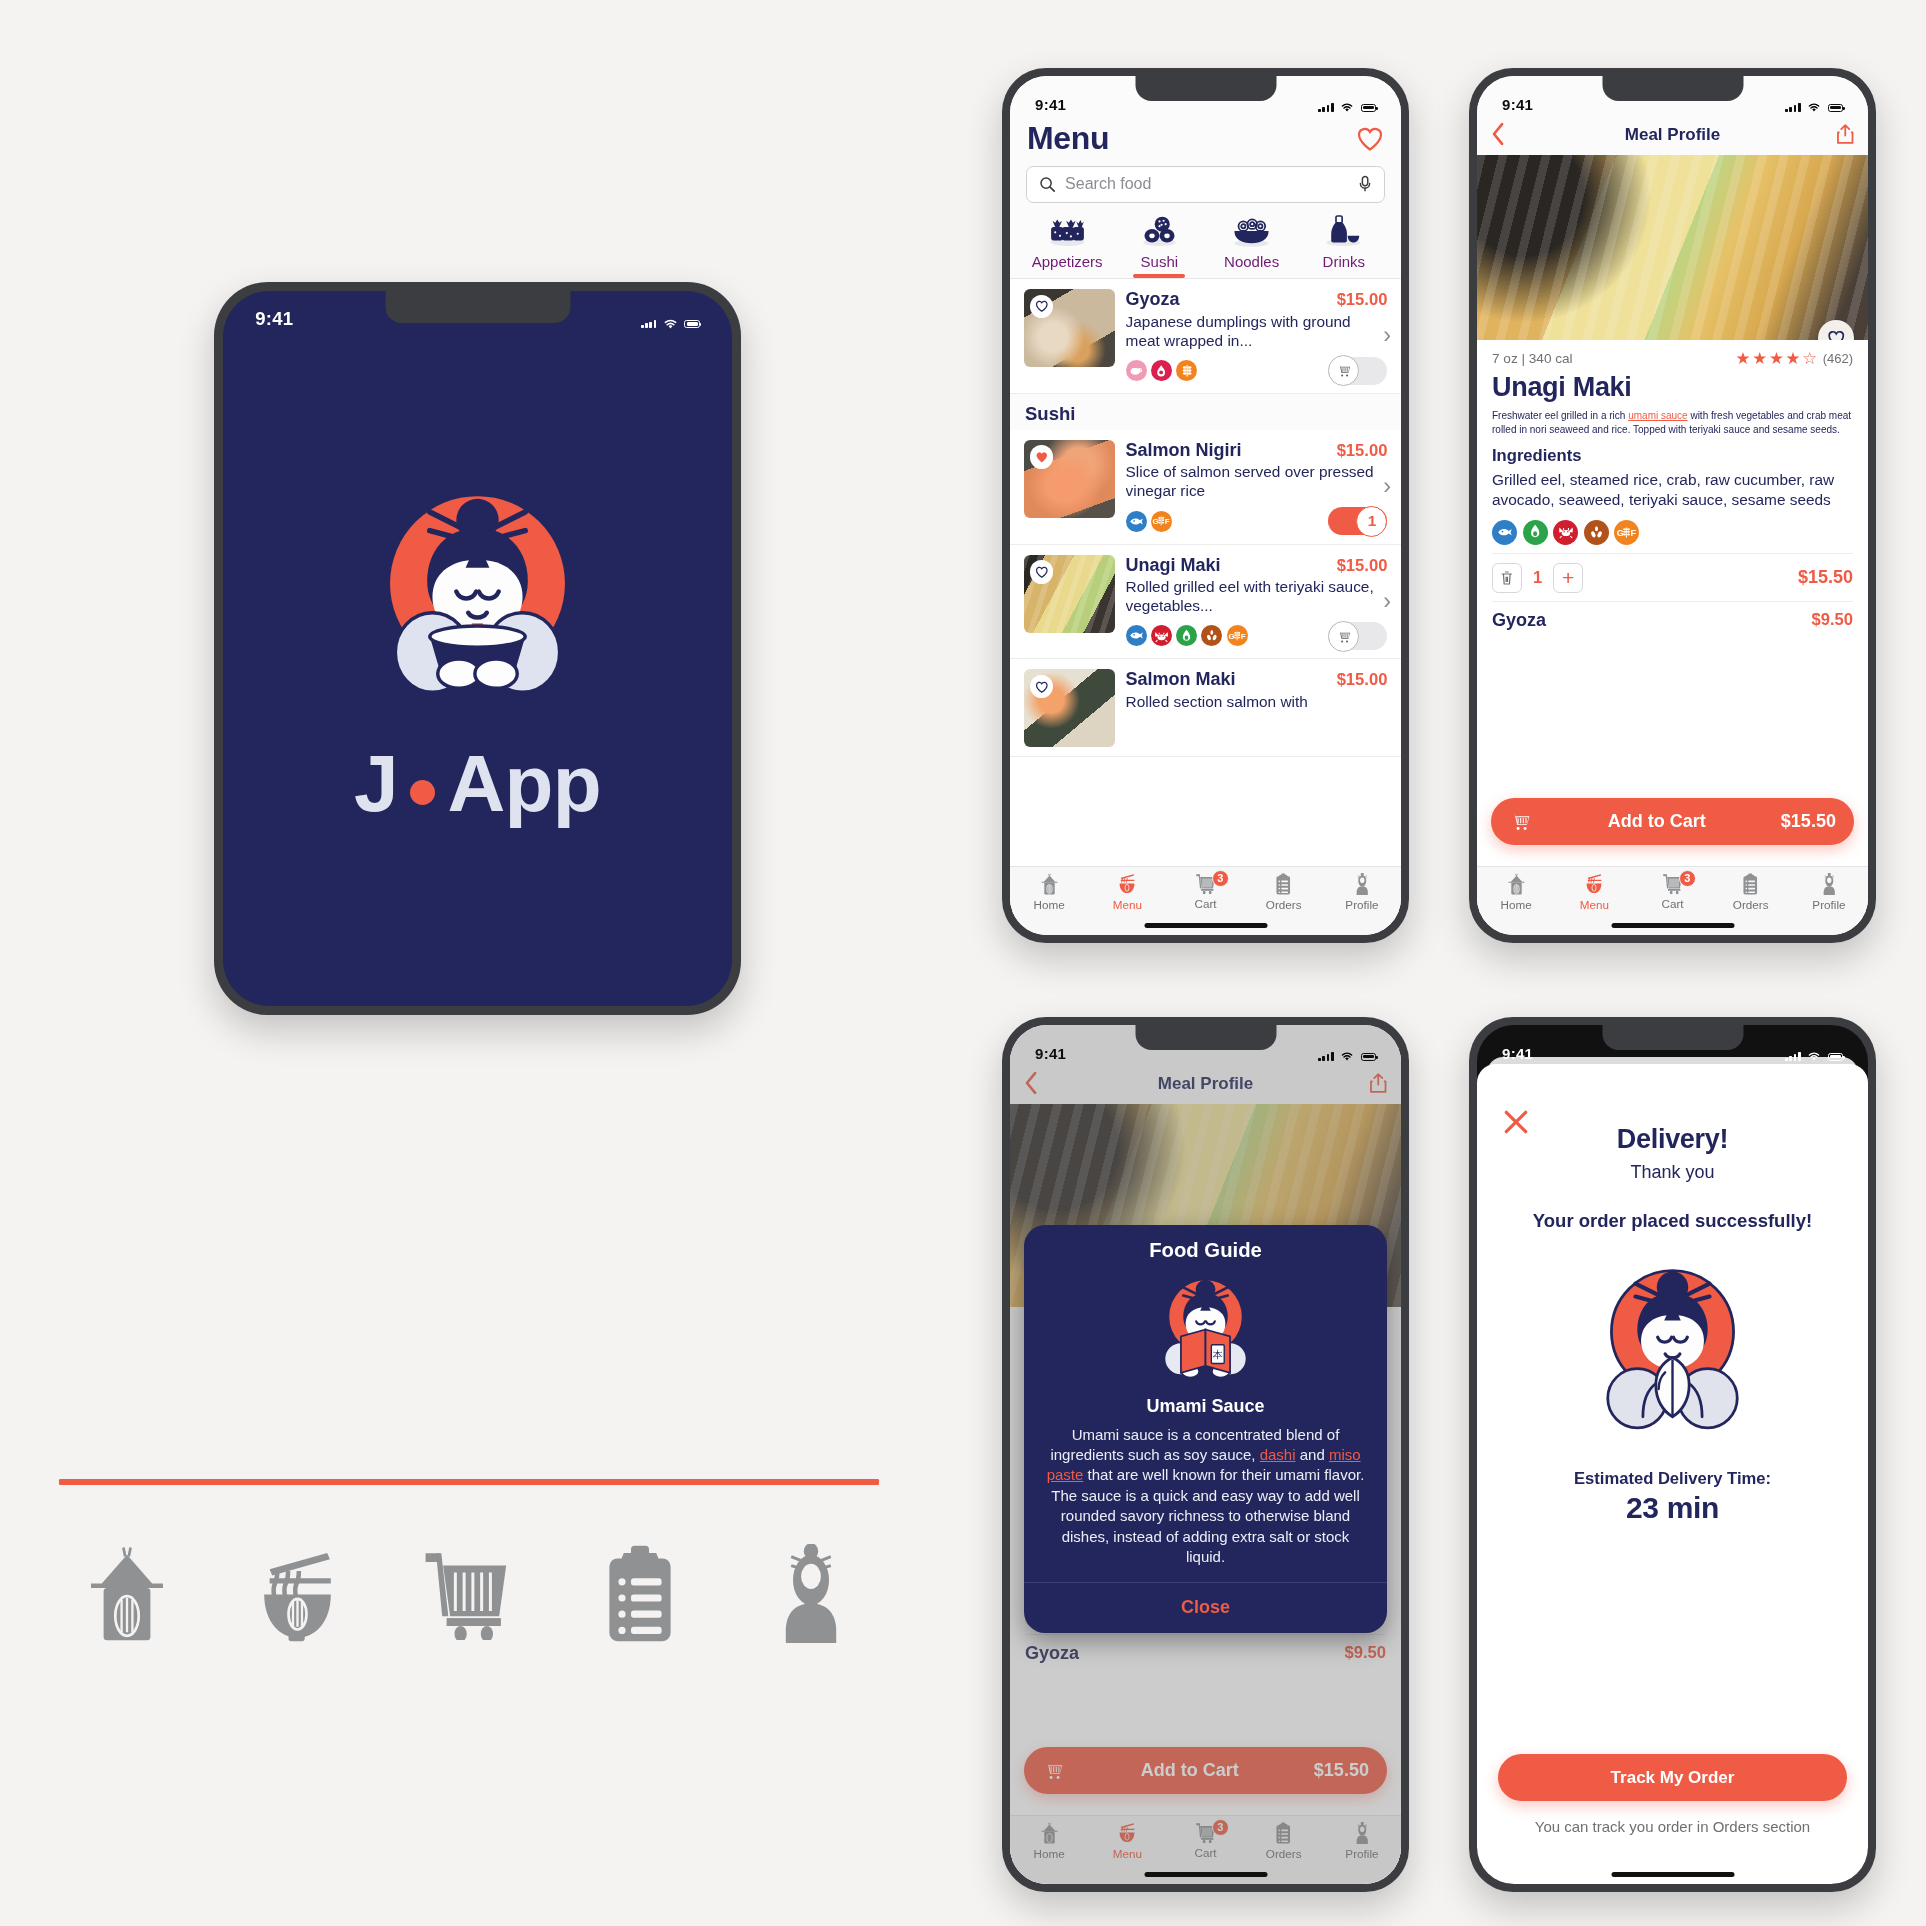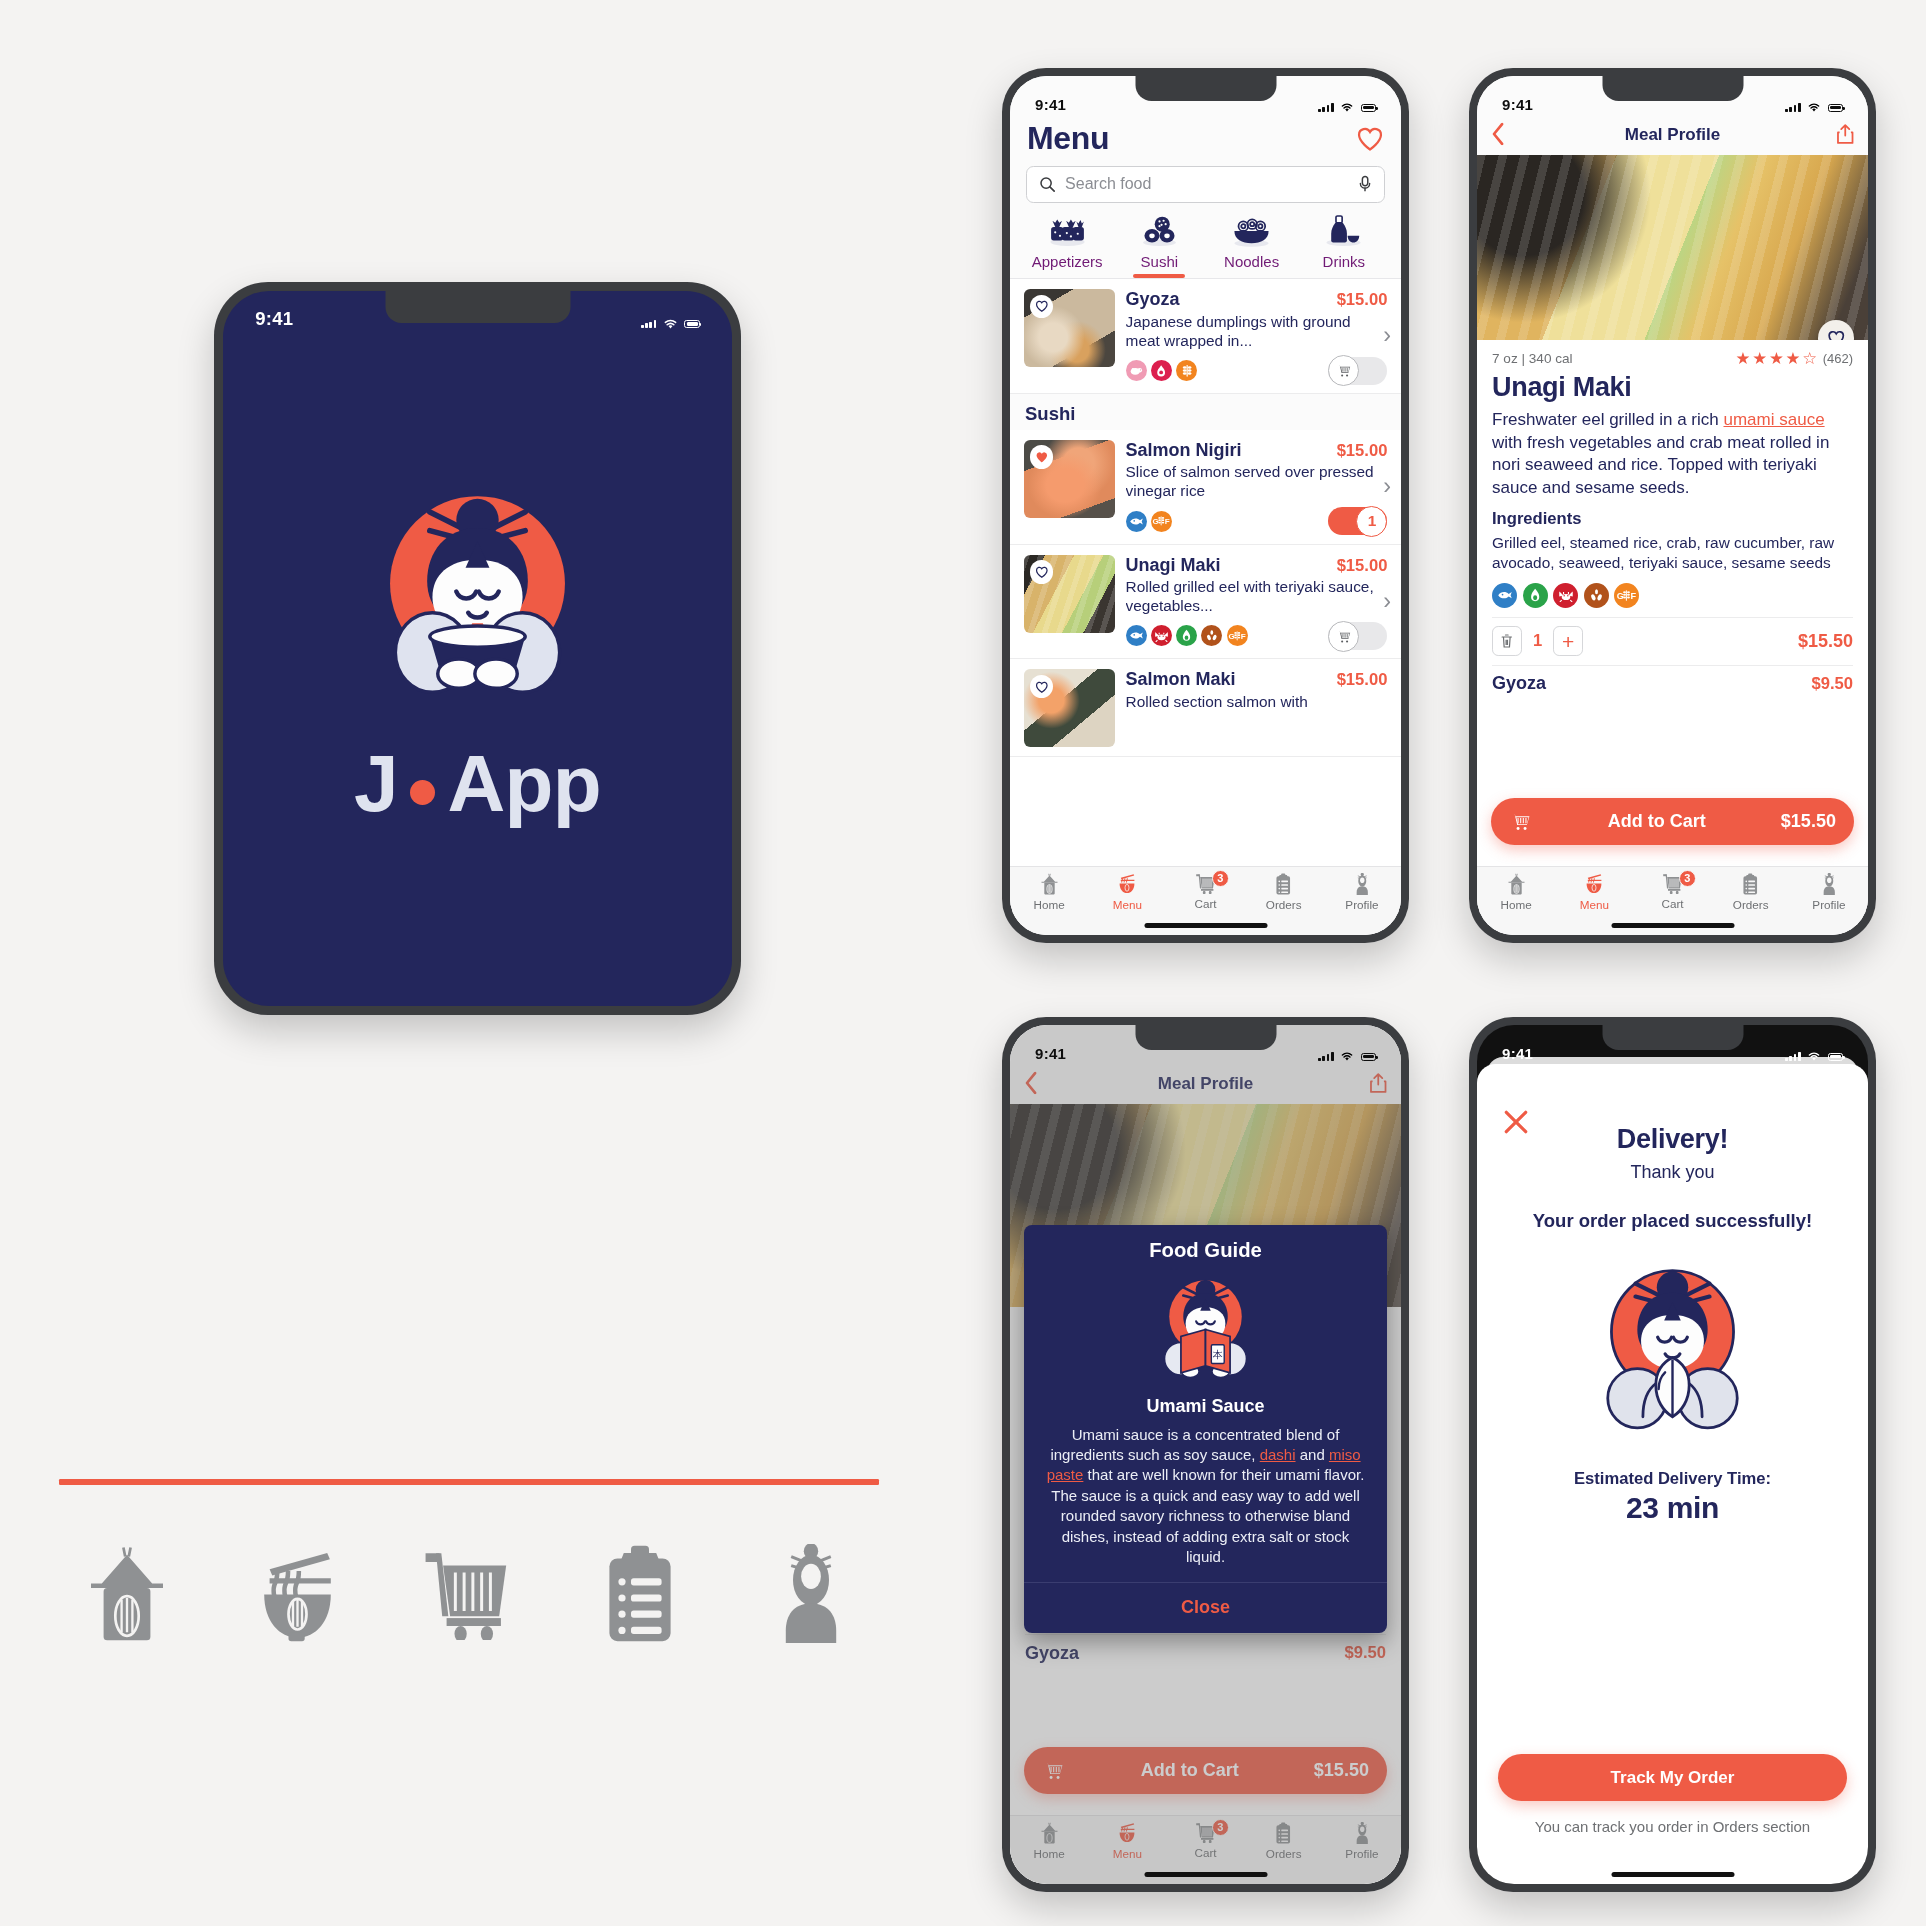--- a/index.html
+++ b/index.html
@@ -135,21 +135,21 @@
   .hero { position: relative; flex: none; height: 185px; overflow: hidden; }
   .hero .fav-lg { position: absolute; right: 13.6px; bottom: -16px; width: 36px; height: 36px;
                   border-radius: 50%; background: #f3f0eb; display: flex; align-items: center;
                   justify-content: center; box-shadow: 0 1.2px 3.7px rgba(0,0,0,.15); }
   .mp-body { flex: 1; background: #fff; padding: 0 15px; overflow: hidden; position: relative; }
   .mp-meta { display: flex; align-items: center; justify-content: space-between; padding: 8.6px 0 1.2px; }
   .mp-meta .sz { font-size: 13.6px; color: #6e7073; }
   .stars { display: flex; align-items: center; gap: 1.8px; font-size: 16.6px; color: #ef5b45; }
   .stars .cnt { font-size: 13px; color: #6e7073; margin-left: 3.7px; }
   .mp-title { font-size: 27px; font-weight: 700; color: #23265c; margin: 2.5px 0 6.2px; letter-spacing: -0.3px; }
-  .mp-desc { font-size: 17px; line-height: 1.32; color: #23265c; }
+  .mp-desc { font-size: 10px; line-height: 1.32; color: #23265c; }
   .lnk { color: #ef5b45; text-decoration: underline; }
   .mp-sub { font-size: 16.6px; font-weight: 700; color: #23265c; margin: 10px 0 3.7px; }
   .mp-ing { font-size: 15.4px; line-height: 1.3; color: #23265c; }
   .mp-badges { display: flex; gap: 5.5px; margin: 10px 0 8.6px; }
   .mp-badges .bdg { width: 25px; height: 25px; }
   .qtyrow { display: flex; align-items: center; justify-content: space-between;
             border-top: 1.2px solid #ececed; border-bottom: 1.2px solid #ececed; padding: 8.6px 0; }
   .qtyleft { display: flex; align-items: center; gap: 11px; }
   .sqbtn { width: 30px; height: 30px; border: 1.2px solid #d6d7da; border-radius: 6.2px;
            display: flex; align-items: center; justify-content: center; background: #fff; }
@@ -159,21 +159,21 @@
   .ghost-row .n { font-size: 18px; font-weight: 700; color: #23265c; }
   .ghost-row .p { font-size: 16.6px; font-weight: 700; color: #ef5b45; }
   .cta { position: absolute; left: 13.6px; right: 13.6px; height: 47px; border-radius: 25px; background: #ef5b45;
          display: flex; align-items: center; padding: 0 18.5px; color: #fff; z-index: 20;
          box-shadow: 0 5px 13.6px rgba(239,91,69,.34); }
   .cta .lbl { flex: 1; text-align: center; font-size: 18px; font-weight: 700; }
   .cta .amt { font-size: 18px; font-weight: 700; }
 
   
   .dim { position: absolute; inset: 0; background: rgba(120,120,120,.38); z-index: 25; }
-  .modal { position: absolute; left: 13.6px; right: 13.6px; background: #23265c; border-radius: 8px;
+  .modal { position: absolute; left: 13.6px; right: 13.6px; background: #23265c; border-radius: 21px;
            z-index: 30; overflow: hidden; box-shadow: 0 8.6px 25px rgba(0,0,0,.35); }
   .modal .mt { text-align: center; font-size: 20.3px; font-weight: 700; color: #fff; padding: 13.6px 0 3.7px; }
   .modal .mascot { display: flex; justify-content: center; padding: 3.7px 0 2.5px; }
   .modal .mname { text-align: center; font-size: 18px; font-weight: 700; color: #fff; padding: 3.7px 0 7.4px; }
   .modal .mtext { font-size: 15px; line-height: 1.36; color: #eceef6; text-align: center; padding: 0 18.5px 15px; }
   .modal .mtext .lnk { color: #ef5b45; }
   .modal .mdiv { height: 1.2px; background: #3a3d70; }
   .modal .mclose { text-align: center; font-size: 18px; font-weight: 700; color: #ef5b45; padding: 13.6px 0 15px; }
 
   

